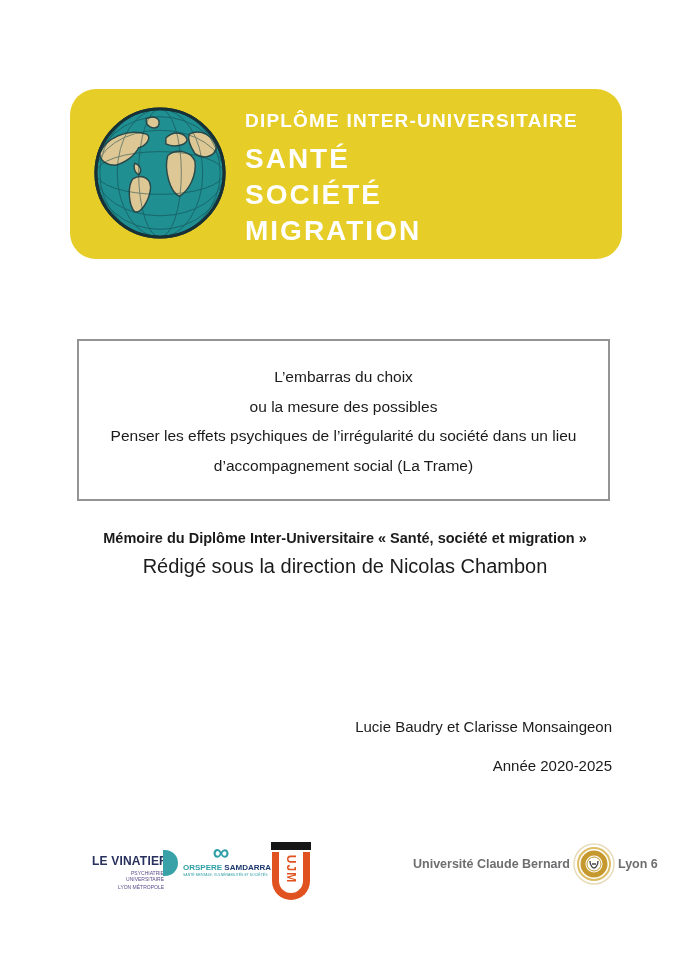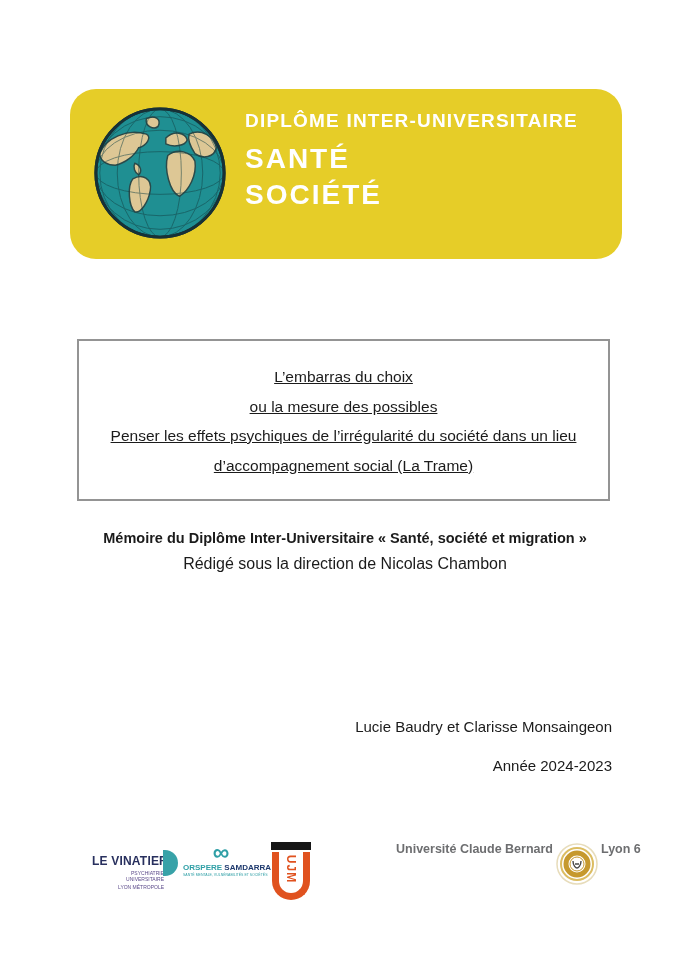--- a/index.html
+++ b/index.html
@@ -18,26 +18,26 @@
   .banner-kicker { font-size:19px; font-weight:700; letter-spacing:1.2px; }
   .banner-word { font-size:28px; font-weight:700; letter-spacing:2px; line-height:36px; }
   .banner-word.first { margin-top:9px; }
 
   
   .title-box {
     position:absolute; left:77px; top:330px; width:533px; height:162px;
     box-sizing:border-box; border:2px solid #949494; background:#ffffff;
     text-align:center; padding-top:21px;
   }
-  .title-line { font-size:15.5px; line-height:29.5px; color:#1b1b1b; margin:0;text-decoration:underline; }
+  .title-line { font-size:15.5px; line-height:29.5px; color:#1b1b1b; margin:0; }
 
   
   .memoire { position:absolute; left:0; top:521px; width:100%; text-align:center; color:#1b1b1b; }
   .memoire-bold { font-weight:700; font-size:14.5px; margin:0 0 9px 0; }
-  .memoire-sub { font-size:16px; margin:0; }
+  .memoire-sub { font-size:20px; margin:0; }
 
   
   .authors { position:absolute; right:78px; top:709px; text-align:right; color:#1b1b1b; }
   .authors-names { font-size:15px; margin:0 0 22px 0; }
   .authors-year { font-size:15px; margin:0; }
 
   
   .vinatier { position:absolute; left:92px; top:845px; width:72px; }
   .vin-name { font-size:12px; font-weight:700; color:#28305e; letter-spacing:.2px; white-space:nowrap; }
   .vin-sub  { font-size:5px; color:#5b4a8a; text-align:right; line-height:6px; margin-top:2px; }
@@ -62,21 +62,21 @@
   }
   .ujm-mono {
     position:absolute; left:50%; top:42%;
     transform:translate(-50%,-50%) rotate(90deg);
     color:#e0521f; font-weight:700; font-size:12px; letter-spacing:1px;
   }
   .ujm-text { position:absolute; left:318px; top:842px; line-height:11px; }
   .ujm-l1, .ujm-l2 { color:#e0521f; font-weight:800; font-size:10.5px; letter-spacing:.4px; }
   .ujm-l3 { color:#4d4d4f; font-size:9.5px; letter-spacing:.6px; margin-top:1px; }
 
-  .ucbl { position:absolute; left:396px; top:833px; height:44px; display:flex; }
+  .ucbl { position:absolute; left:413px; top:833px; height:44px; display:flex; align-items:center; }
   .ucbl-left, .ucbl-right { font-size:12.5px; font-weight:700; color:#6d6e70; white-space:nowrap; }
   .ucbl-logo { margin:0 2px; }
 </style>
 </head>
 <body>
 
 <div class="page">
 
   <div class="banner">
     <svg class="globe" width="136" height="136" viewBox="0 0 140 140">
@@ -104,38 +104,39 @@
           <ellipse cx="70" cy="70" rx="66" ry="44"></ellipse>
           <ellipse cx="70" cy="70" rx="66" ry="58"></ellipse>
         </g>
       </g>
       <circle cx="70" cy="70" r="66" fill="none" stroke="#173136" stroke-width="3"></circle>
     </svg>
     <div class="banner-text">
       <div class="banner-kicker">DIPLÔME INTER-UNIVERSITAIRE</div>
       <div class="banner-word first">SANTÉ</div>
       <div class="banner-word">SOCIÉTÉ</div>
+      <div class="banner-word">MIGRATION</div>
     </div>
   </div>
 
   <div class="title-box">
     <p class="title-line">L’embarras du choix</p>
     <p class="title-line">ou la mesure des possibles</p>
     <p class="title-line">Penser les effets psychiques de l’irrégularité du société dans un lieu</p>
     <p class="title-line">d’accompagnement social (La Trame)</p>
   </div>
 
   <div class="memoire">
     <p class="memoire-bold">Mémoire du Diplôme Inter-Universitaire « Santé, société et migration »</p>
     <p class="memoire-sub">Rédigé sous la direction de Nicolas Chambon</p>
   </div>
 
   <div class="authors">
     <p class="authors-names">Lucie Baudry et Clarisse Monsaingeon</p>
-    <p class="authors-year">Année 2024-2023</p>
+    <p class="authors-year">Année 2020-2025</p>
   </div>
 
   <div class="vinatier">
     <div class="vin-name">LE VINATIER</div>
     <div class="vin-sub">PSYCHIATRIE UNIVERSITAIRE</div>
     <div class="vin-sub">LYON MÉTROPOLE</div>
   </div>
   <div class="vin-shape"></div>
 
   <div class="orspere">

